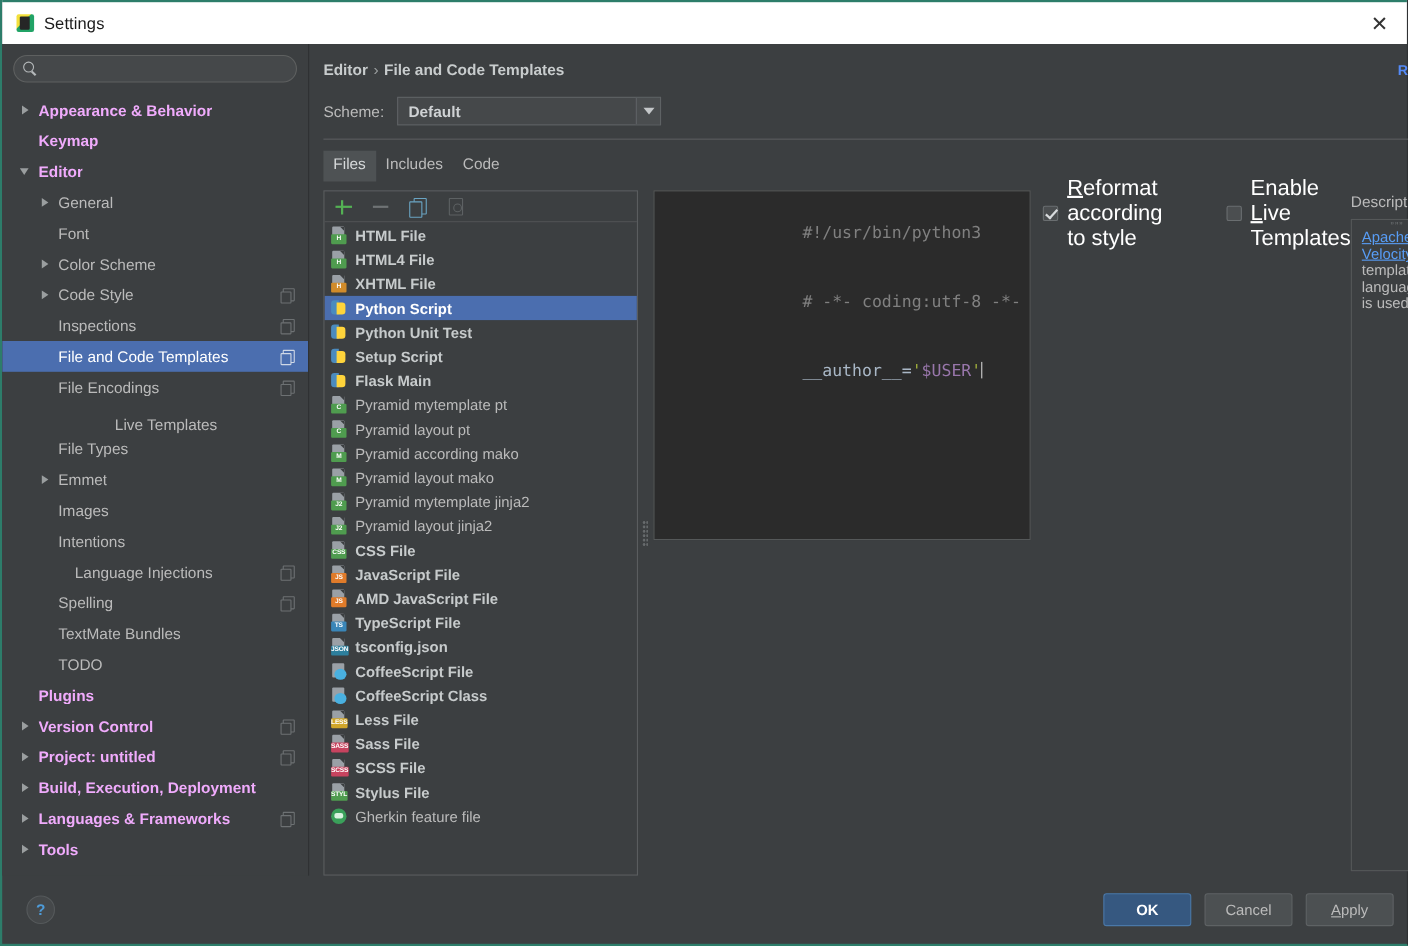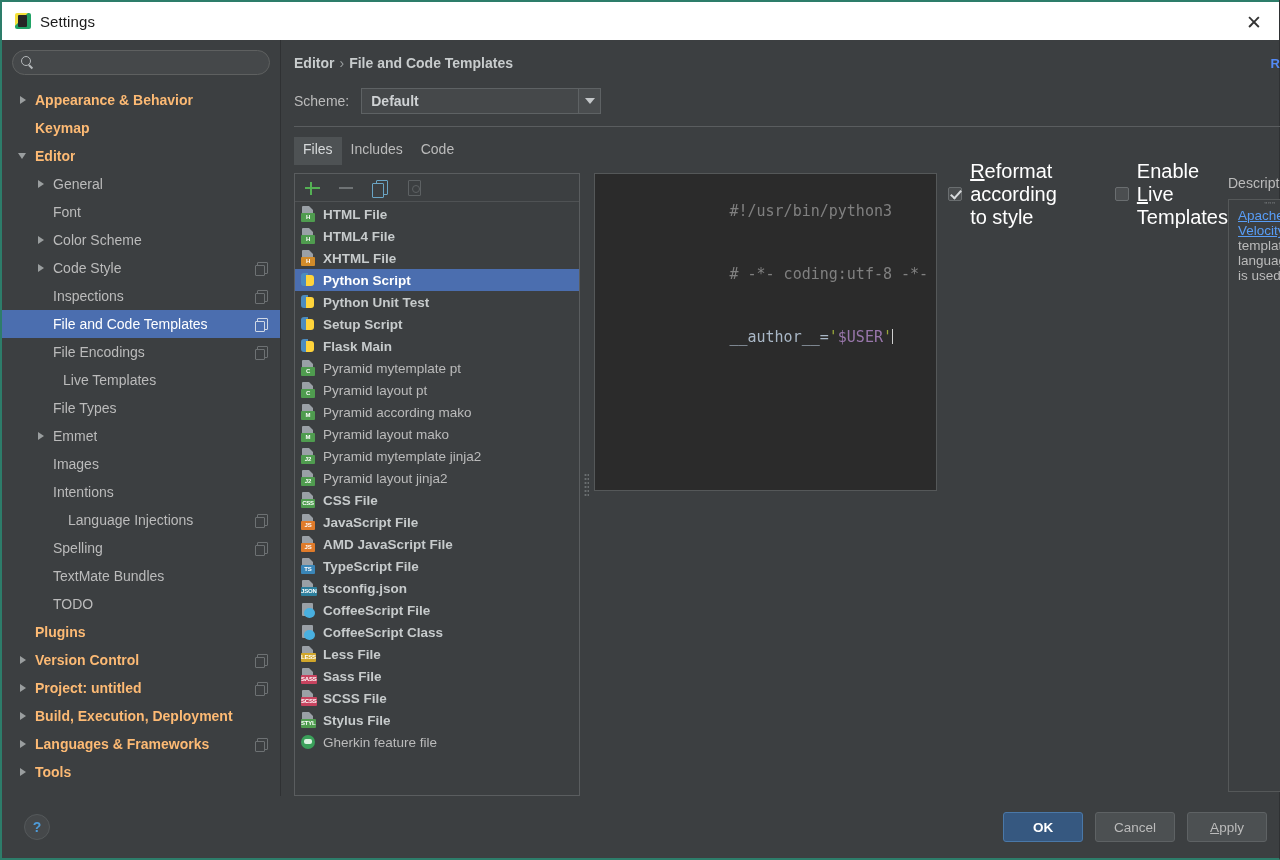--- a/index.html
+++ b/index.html
@@ -101,21 +101,21 @@
     border-top: 4.5px solid transparent;
     border-bottom: 4.5px solid transparent;
   }
   .arrow.open::after {
     content: ""; position: absolute; left: 1px; top: 3px;
     border-top: 6px solid #9a9e9f;
     border-left: 4.5px solid transparent;
     border-right: 4.5px solid transparent;
   }
   .tree-label { overflow: hidden; text-overflow: ellipsis; }
-  .tree-row.bold .tree-label { font-weight: bold; color: #fdba74; }
+  .tree-row.bold .tree-label { font-weight: bold; color: #f0abfc; }
   .copy-badge {
     position: absolute; right: 12px; top: 8px;
     width: 11px; height: 12px;
     border: 1px solid #6d7173; border-radius: 1px;
     background: #41454700;
   }
   .copy-badge::after {
     content: ""; position: absolute; left: -3px; top: 2px;
     width: 8px; height: 9px;
     border: 1px solid #6d7173; border-radius: 1px;
@@ -421,21 +421,21 @@
           <div class="tree-row selected" style="padding-left: 33px;">
             <span class="arrow"></span>
             <span class="tree-label">File and Code Templates</span>
             <span class="copy-badge"></span>
           </div>
           <div class="tree-row" style="padding-left: 33px;">
             <span class="arrow"></span>
             <span class="tree-label">File Encodings</span>
             <span class="copy-badge"></span>
           </div>
-          <div class="tree-row" style="padding-left: 43px;">
+          <div class="tree-row" style="padding-left: 30px; flex-direction: column;">
             <span class="arrow"></span>
             <span class="tree-label">Live Templates</span>
           </div>
           <div class="tree-row" style="padding-left: 33px;">
             <span class="arrow"></span>
             <span class="tree-label">File Types</span>
           </div>
           <div class="tree-row" style="padding-left: 33px;">
             <span class="arrow closed"></span>
             <span class="tree-label">Emmet</span>

